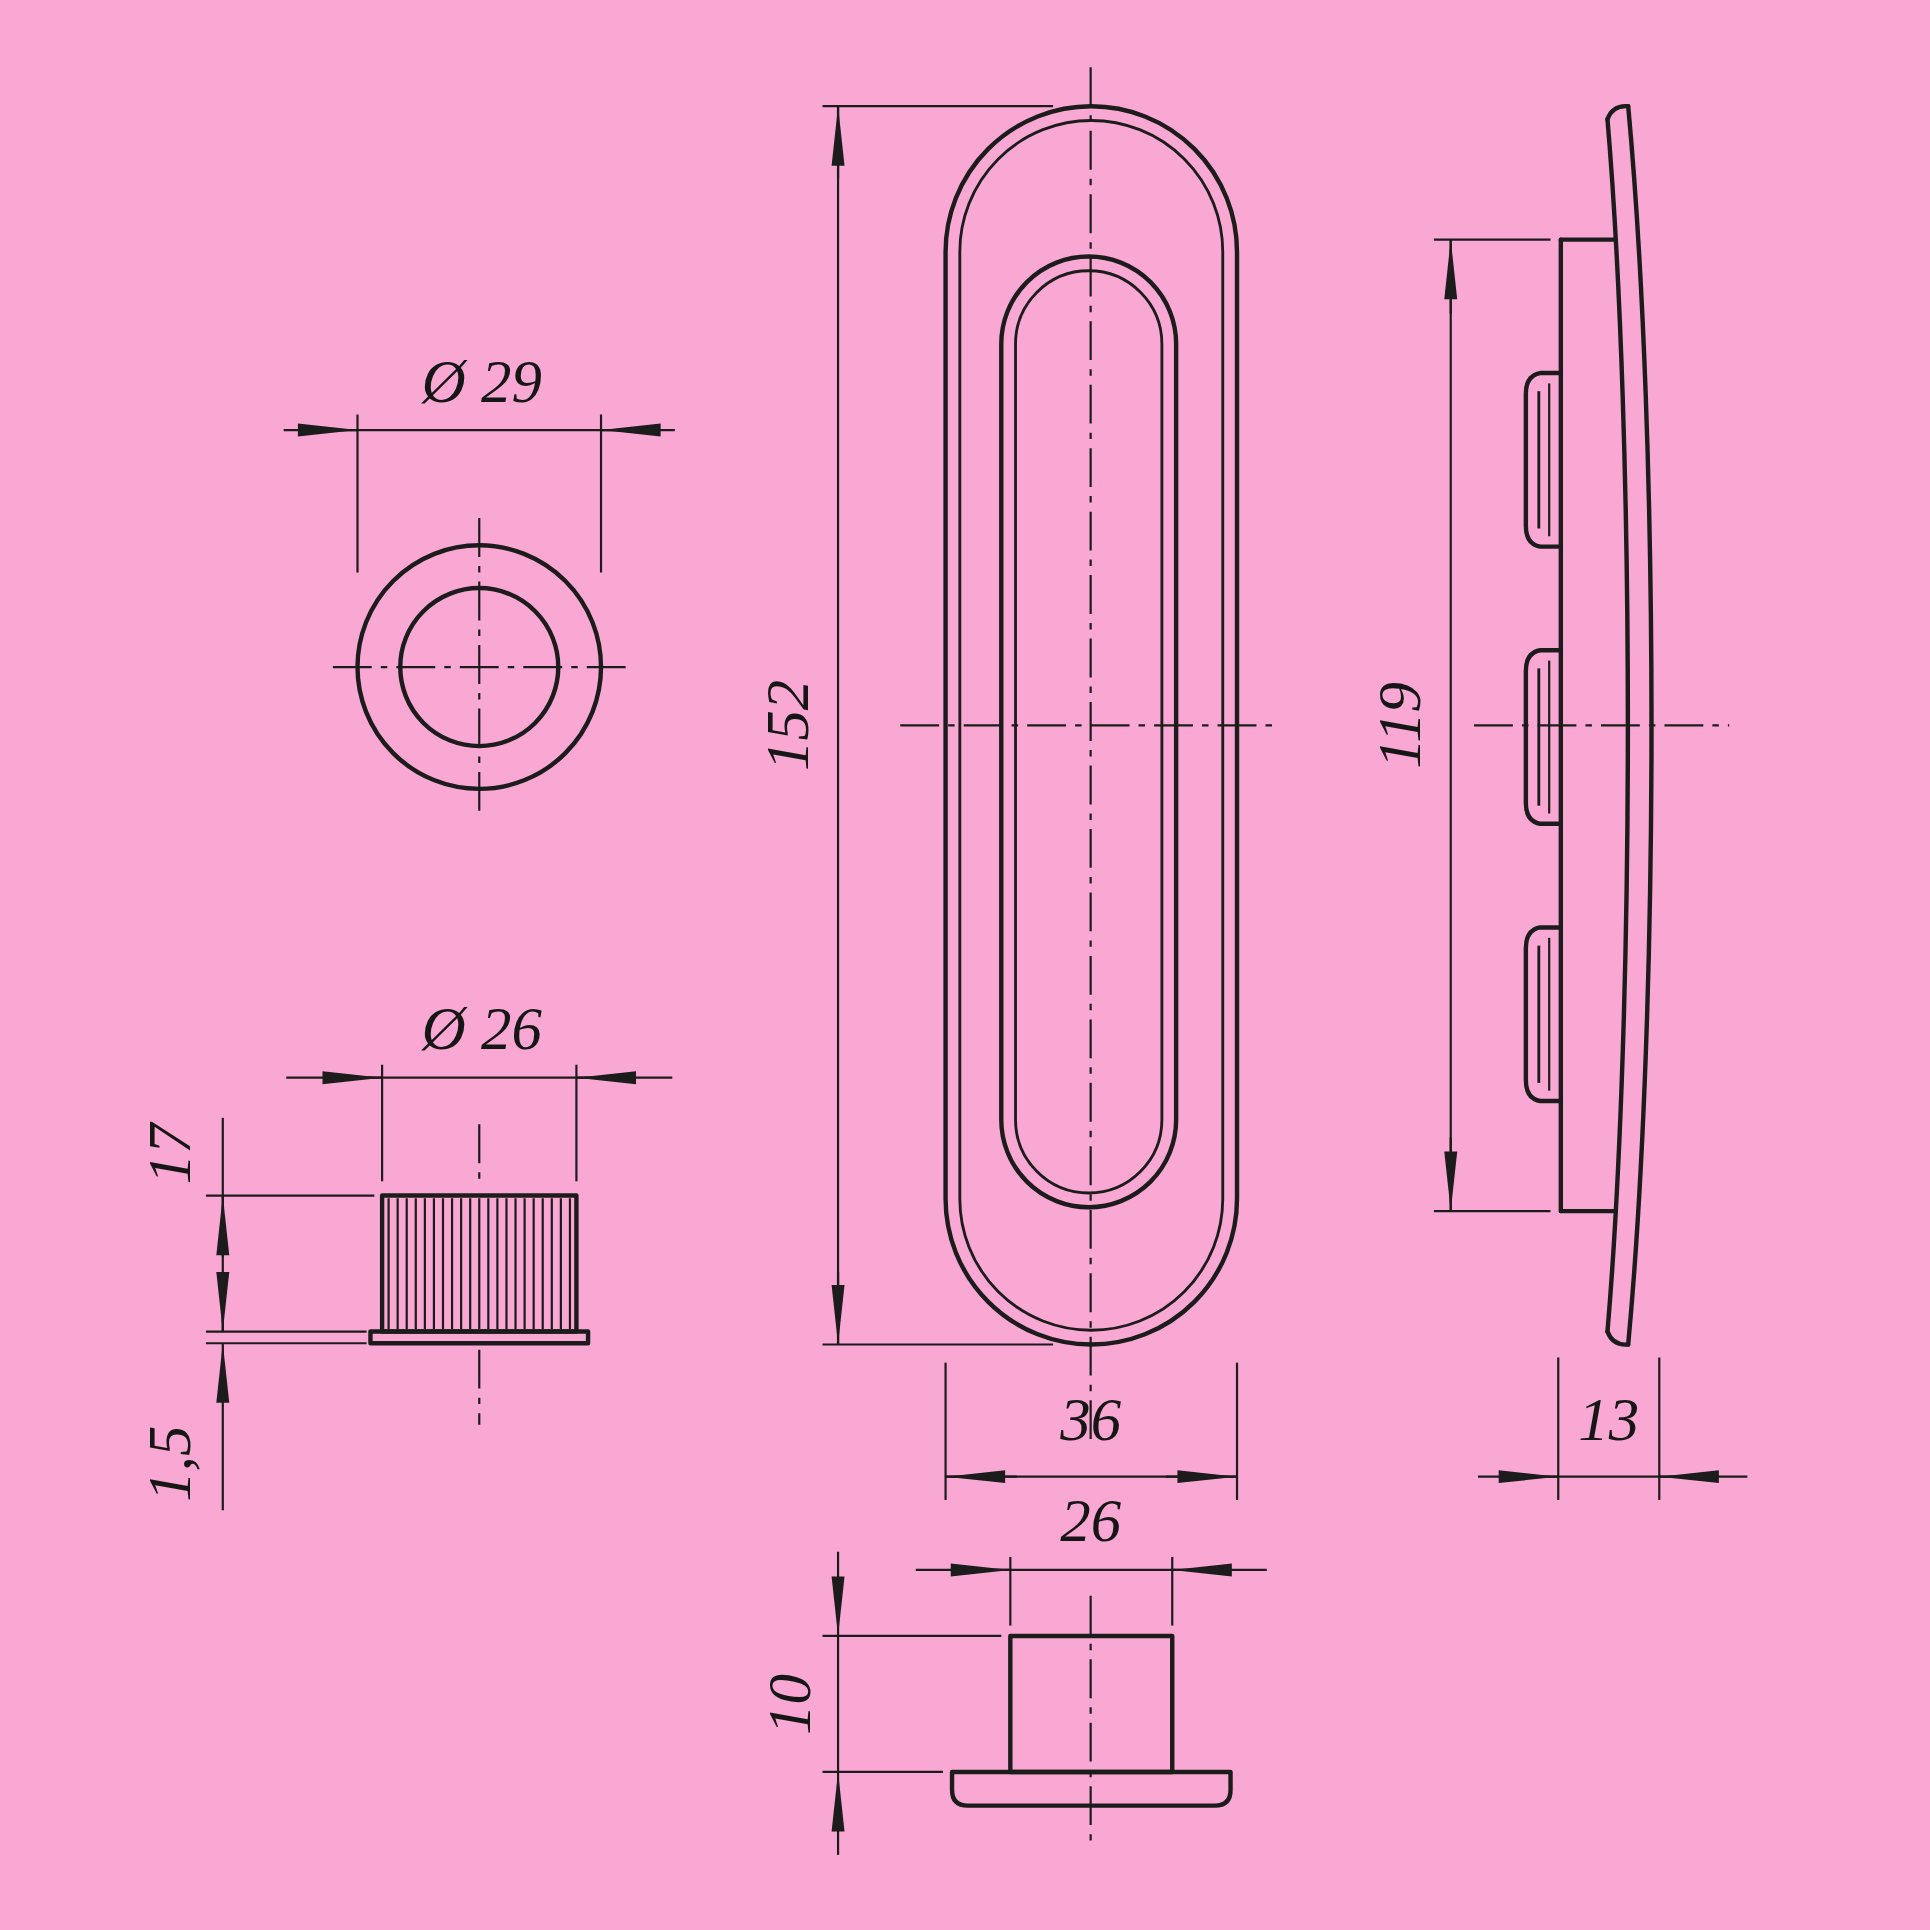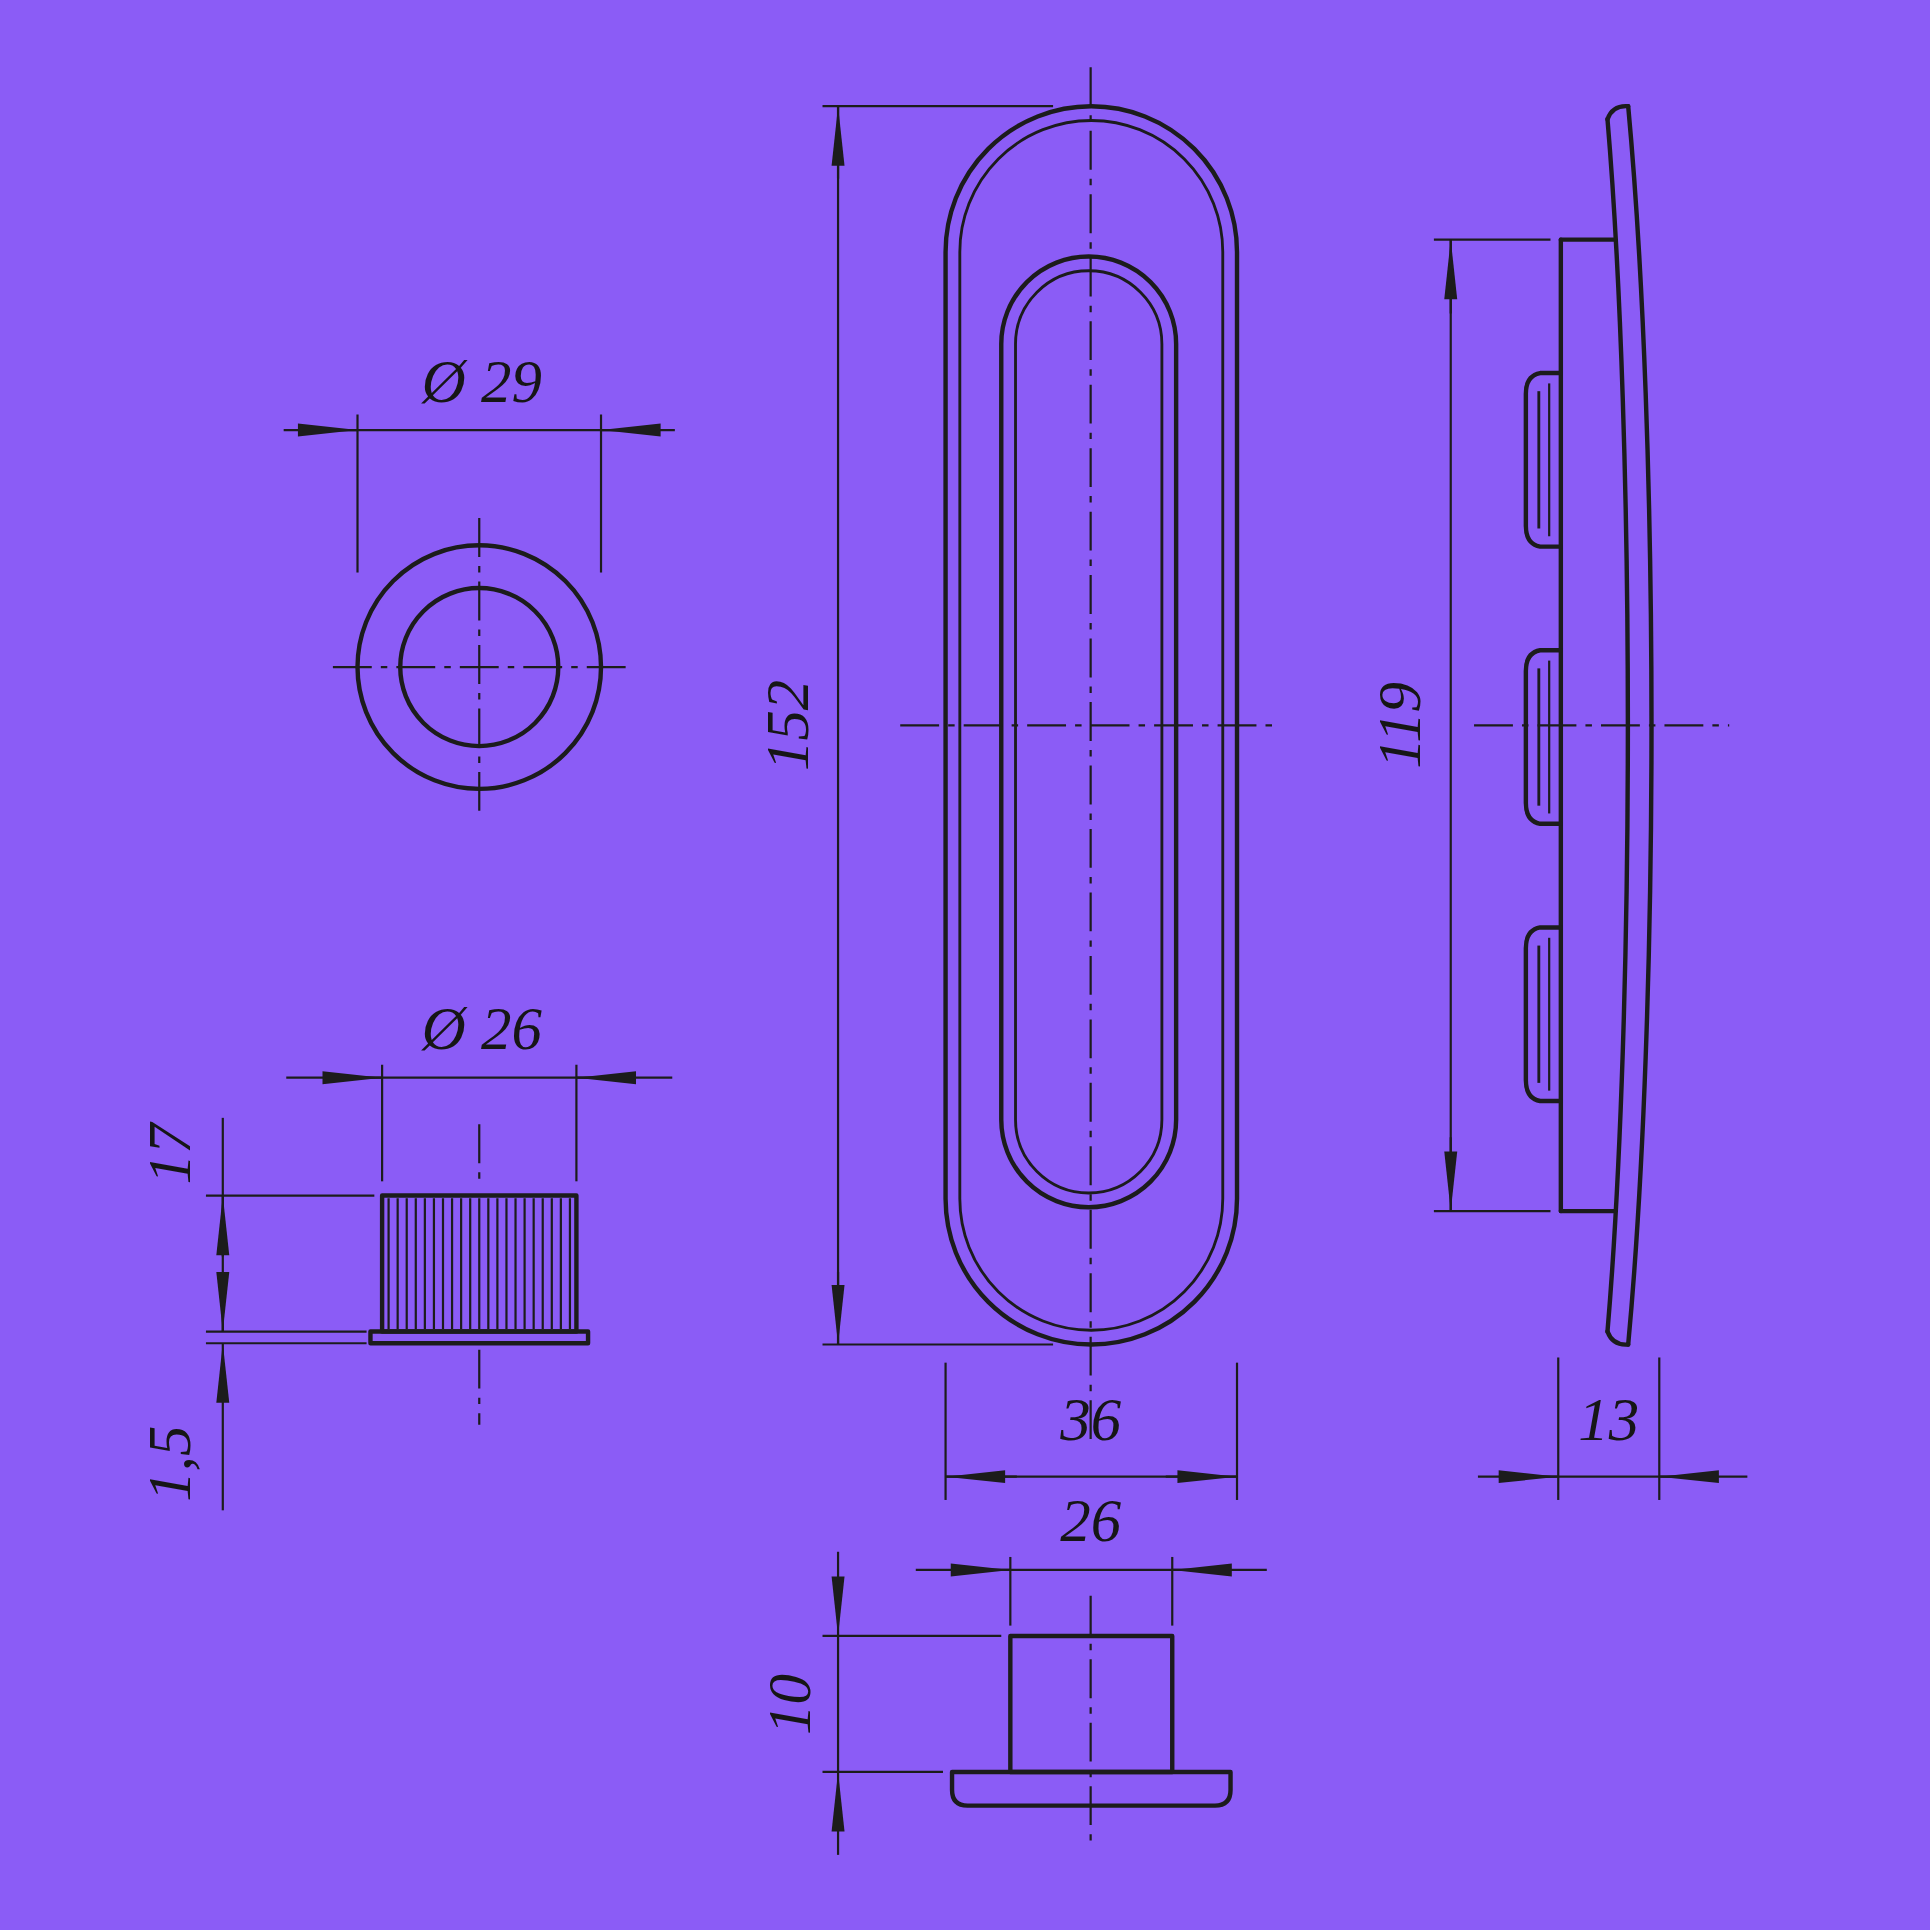--- a/index.html
+++ b/index.html
@@ -1,16 +1,16 @@
 <!DOCTYPE html>
 <html><head>
 <meta charset="utf-8">
 <style>
   html,body{margin:0;padding:0;background:#ffffff;}
-  .stage{width:1930px;height:1930px;background:#8b5cf6;display:flex;align-items:center;justify-content:center;}
+  .stage{width:1930px;height:1930px;background:#f9a8d4;display:flex;align-items:center;justify-content:center;}
   svg{display:block;}
   .ln-thick{fill:none;stroke:#1c1c1c;stroke-width:3.4;stroke-linecap:round;stroke-linejoin:round;}
   .ln-med{fill:none;stroke:#1c1c1c;stroke-width:2.2;}
   .ln-thin{fill:none;stroke:#1c1c1c;stroke-width:1.7;}
   .cl{fill:none;stroke:#1c1c1c;stroke-width:1.7;stroke-dasharray:30 7 5 7;}
   text.dim{font-family:"Liberation Serif","DejaVu Serif",serif;font-style:italic;font-size:47px;fill:#161616;}
 </style>
 </head>
 <body>
 

